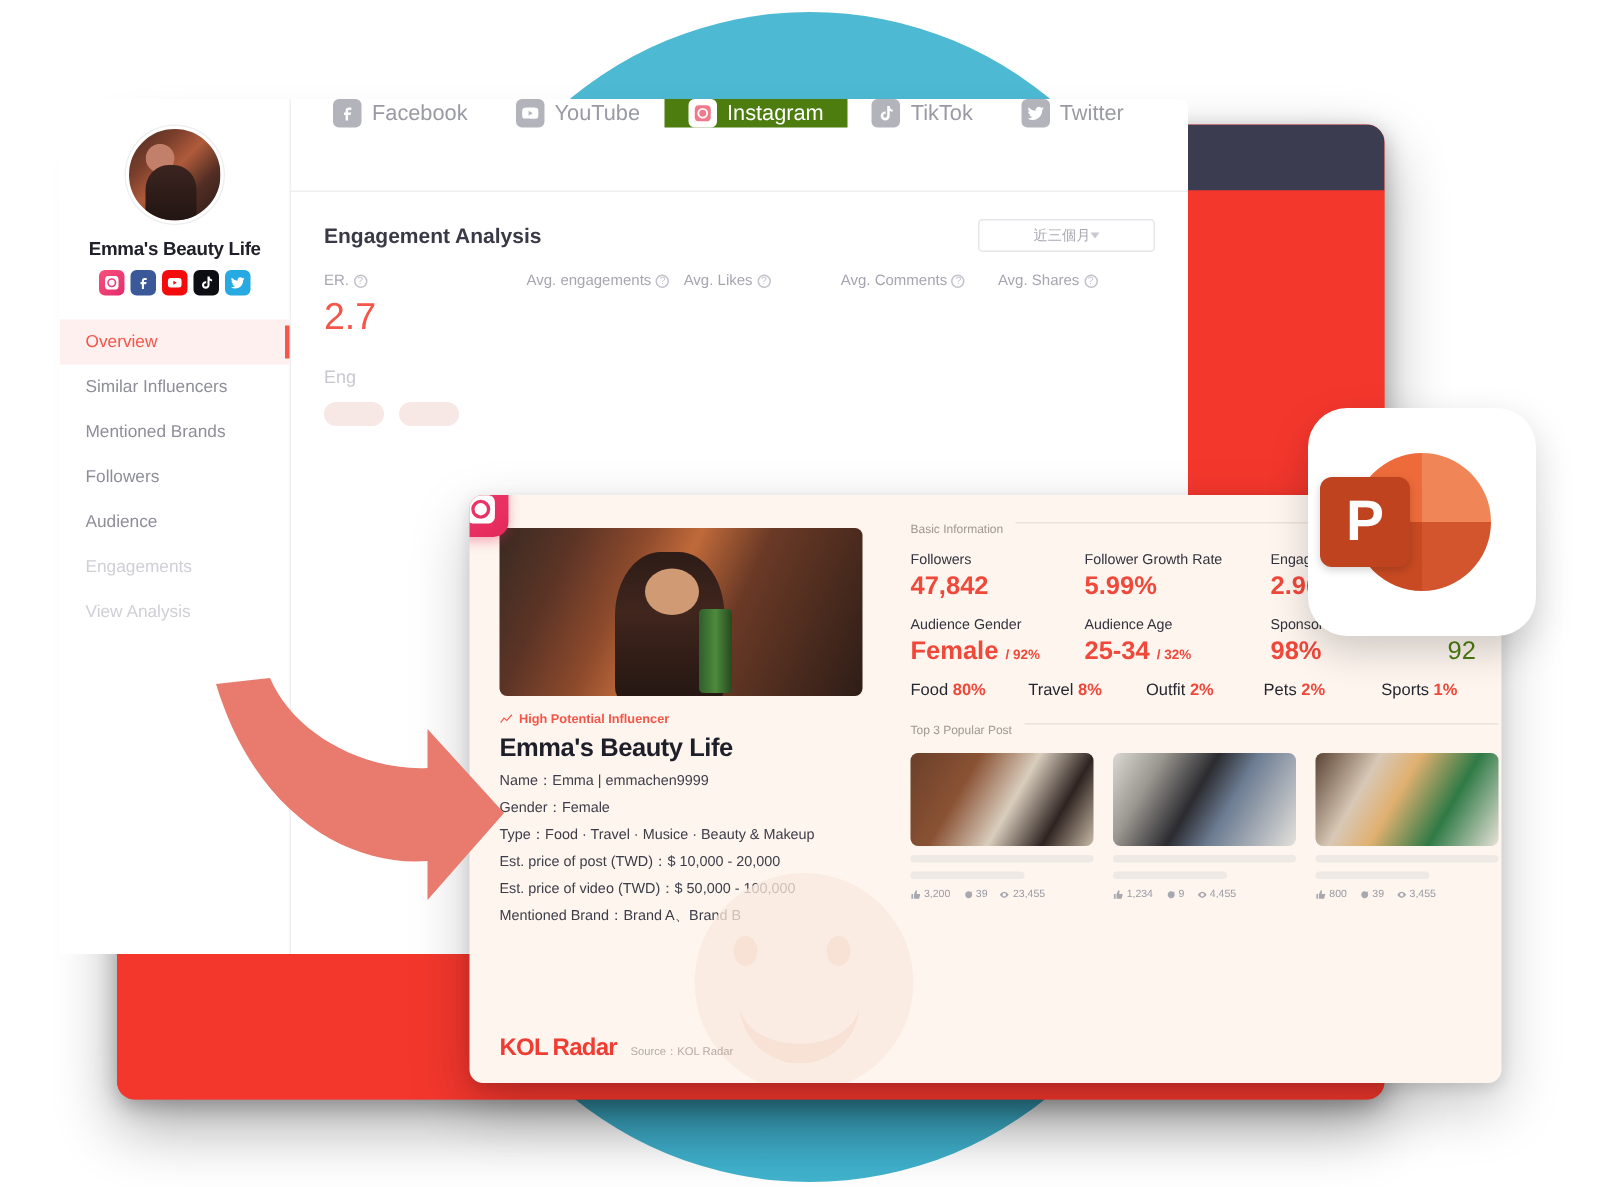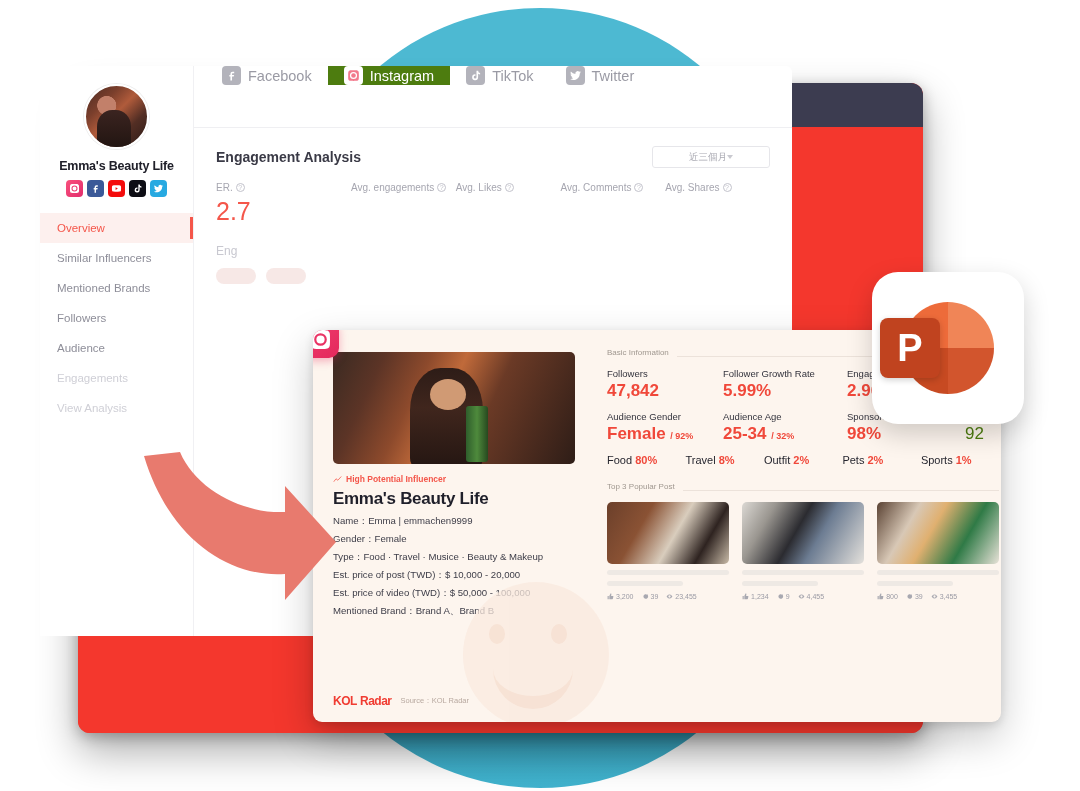--- a/index.html
+++ b/index.html
@@ -185,26 +185,26 @@
   }
   #bottle{ position:absolute; left:55%; top:48%; width:9%; height:50%; background:linear-gradient(90deg,#2f5e2c,#4e8a3c,#27491f); border-radius:3px; }
 
   #potential { display:flex; align-items:center; gap:4px; margin-top:10px; font-size:8.5px; color:#f4564a; font-weight:600; }
   #potential svg { width:9px; height:9px; fill:none; stroke:#f4564a; stroke-width:2; }
   #rep-name { font-size:17px; font-weight:bold; color:#1f1f2a; margin-top:5px; letter-spacing:-.3px; }
   .rep-row { font-size: 9.6px; color:#3d3d48; margin-top: 6px; line-height:1.25; }
 
   #kol-footer { position:absolute; left:20px; bottom:14px; display:flex; align-items:flex-end; gap:9px; z-index:2; }
   #kol-logo { font-size:13px; font-weight:bold; color:#f03c32; letter-spacing:-.5px; }
-  #kol-logo span { font-size:12px; }
+  #kol-logo span { font-size:16px; }
   #kol-src { font-size:7.5px; color:#b8a9a0; padding-bottom:2px; }
 
   
   #report-right { flex:1; padding: 18px 20px 0 14px; }
-  .sec-head { display:flex; align-items:flex-end; gap:8px; }
+  .sec-head { display:flex; align-items:flex-start; gap:8px; }
   .sec-head .t { font-size:8px; color:#a09890; white-space:nowrap; }
   .sec-head .line { flex:1; height:1px; background:#ece2da; }
 
   #basic-grid { margin-top: 11px; }
   .brow { display:flex; }
   .bcell { }
   .b-label { font-size:9.5px; color:#33333d; white-space:nowrap; }
   .b-val { font-size:17px; color:#f0483a; font-weight:bold; margin-top:2px; white-space:nowrap; }
   .b-val .sub { font-size:9px; font-weight:bold; }
   .b-val.green { color:#4d7c0f; font-weight:500; }
@@ -311,20 +311,28 @@
 
     <div id="tabbar">
       <div class="tab">
         <span class="tico">
             <svg viewBox="0 0 24 24">
               <path d="M14 8h3V5h-3a4 4 0 0 0-4 4v2H8v3h2v7h3v-7h3l1-3h-4V9a1 1 0 0 1 1-1z"></path>
             </svg>
           </span>
         <span>Facebook</span>
       </div>
+      <div class="tab">
+        <span class="tico">
+            <svg viewBox="0 0 24 24">
+              <path d="M21.6 7.2a2.5 2.5 0 0 0-1.8-1.8C18.2 5 12 5 12 5s-6.2 0-7.8.4a2.5 2.5 0 0 0-1.8 1.8A26 26 0 0 0 2 12a26 26 0 0 0 .4 4.8 2.5 2.5 0 0 0 1.8 1.8C5.8 19 12 19 12 19s6.2 0 7.8-.4a2.5 2.5 0 0 0 1.8-1.8A26 26 0 0 0 22 12a26 26 0 0 0-.4-4.8zM10 15V9l5 3z"></path>
+            </svg>
+          </span>
+        <span>YouTube</span>
+      </div>
       <div class="tab active">
         <span class="tico">
             <svg viewBox="0 0 24 24">
               <path d="M12 2.2c3.2 0 3.6 0 4.9.07 1.2.05 1.8.25 2.2.42.6.2 1 .5 1.4.9.4.4.7.8.9 1.4.17.4.37 1 .42 2.2.07 1.3.07 1.7.07 4.9s0 3.6-.07 4.9c-.05 1.2-.25 1.8-.42 2.2-.2.6-.5 1-.9 1.4-.4.4-.8.7-1.4.9-.4.17-1 .37-2.2.42-1.3.07-1.7.07-4.9.07s-3.6 0-4.9-.07c-1.2-.05-1.8-.25-2.2-.42-.6-.2-1-.5-1.4-.9-.4-.4-.7-.8-.9-1.4-.17-.4-.37-1-.42-2.2C2.2 15.6 2.2 15.2 2.2 12s0-3.6.07-4.9c.05-1.2.25-1.8.42-2.2.2-.6.5-1 .9-1.4.4-.4.8-.7 1.4-.9.4-.17 1-.37 2.2-.42C8.4 2.2 8.8 2.2 12 2.2zm0 3.2A6.6 6.6 0 1 0 18.6 12 6.6 6.6 0 0 0 12 5.4zm0 10.9A4.3 4.3 0 1 1 16.3 12 4.3 4.3 0 0 1 12 16.3zm6.9-11.1a1.54 1.54 0 1 1-1.54-1.54A1.54 1.54 0 0 1 18.9 5.2z"></path>
             </svg>
           </span>
         <span>Instagram</span>
       </div>
       <div class="tab">
         <span class="tico">

